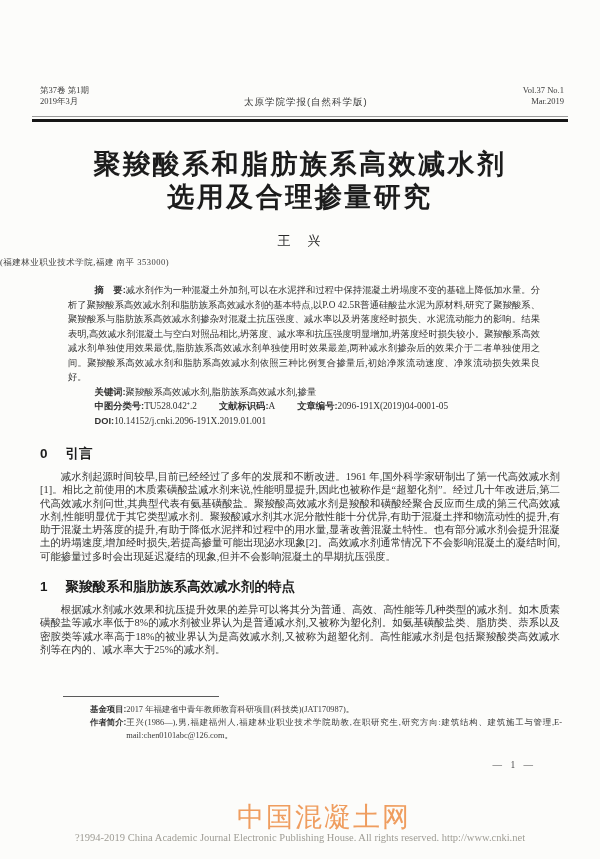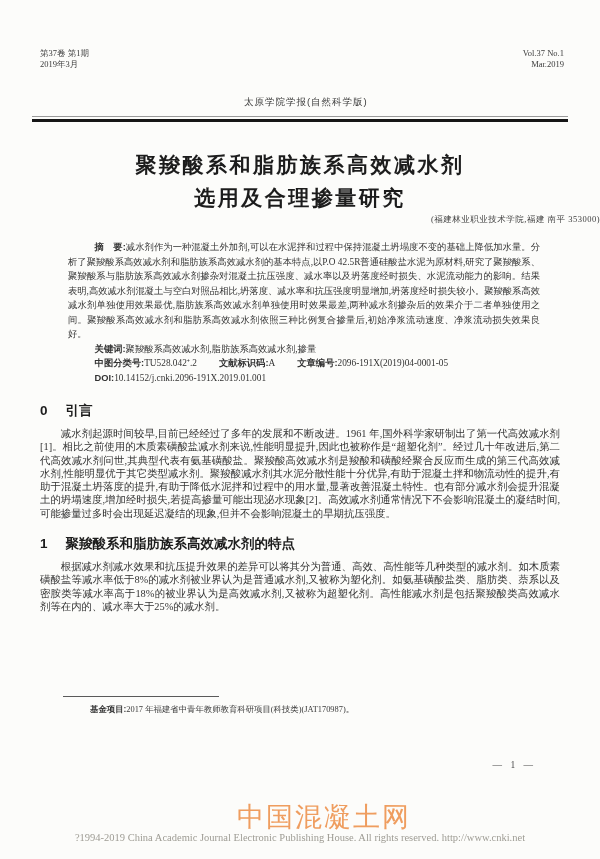--- a/index.html
+++ b/index.html
@@ -8,21 +8,21 @@
     position:relative;
     width:600px; height:859px;
     margin:0 auto;
     background:#fcfcfa;
     color:#2f2f2f;
     font-family:"Liberation Serif", serif;
     overflow:hidden;
   }
   
   .jheader {
-    display:flex; justify-content:space-between; align-items:flex-start;
+    display:flex; justify-content:space-between; align-items:flex-end;
     margin:48px 36px 0 40px;
     font-size:8.5px; line-height:11px; color:#3a3a3a;
   }
   .jheader .left  { text-align:left; }
   .jheader .right { text-align:right; }
   .jheader .center {
     font-size:9.5px; letter-spacing:1px;
     font-family:"Liberation Sans", sans-serif;
     margin-top:48px;
   }
@@ -34,29 +34,29 @@
   .rule-thick {
     margin:1px 32px 0 32px;
     height:3px; background:#161616;
   }
   
   .title {
     margin-top:26px;
     text-align:center;
     font-family:"Liberation Sans", sans-serif;
     font-weight:700;
-    font-size:21px; line-height:33px;
+    font-size:27px; line-height:33px;
     letter-spacing:2.5px; color:#1c1c1c;
   }
   .author {
     margin-top:18px; text-align:center;
     font-size:13px; letter-spacing:2px; color:#2a2a2a;
   }
   .affil {
-    text-align:right;
+    margin-top:7px; text-align:left;
     font-size:8.5px; color:#3c3c3c; letter-spacing:.5px;
   }
   
   .absblock {
     margin:14px 60px 0 68px;
     font-size:9.3px; line-height:14.5px;
     text-align:justify; color:#333;
   }
   .absblock p { text-indent:2em; }
   .lbl { font-weight:700; font-family:"Liberation Sans", sans-serif;padding-left:8px; }
@@ -121,20 +121,21 @@
       <div>Mar.2019</div>
     </div>
   </div>
   <div class="rule-double"></div>
   <div class="rule-thick"></div>
 
   <div class="title">
     <div>聚羧酸系和脂肪族系高效减水剂</div>
     <div>选用及合理掺量研究</div>
   </div>
+  <div class="author">王　兴</div>
   <div class="affil">(福建林业职业技术学院,福建 南平 353000)</div>
 
   <div class="absblock">
     <p><span class="lbl">摘　要:</span><span>减水剂作为一种混凝土外加剂,可以在水泥拌和过程中保持混凝土坍塌度不变的基础上降低加水量。分析了聚羧酸系高效减水剂和脂肪族系高效减水剂的基本特点,以P.O 42.5R普通硅酸盐水泥为原材料,研究了聚羧酸系、聚羧酸系与脂肪族系高效减水剂掺杂对混凝土抗压强度、减水率以及坍落度经时损失、水泥流动能力的影响。结果表明,高效减水剂混凝土与空白对照品相比,坍落度、减水率和抗压强度明显增加,坍落度经时损失较小。聚羧酸系高效减水剂单独使用效果最优,脂肪族系高效减水剂单独使用时效果最差,两种减水剂掺杂后的效果介于二者单独使用之间。聚羧酸系高效减水剂和脂肪系高效减水剂依照三种比例复合掺量后,初始净浆流动速度、净浆流动损失效果良好。</span></p>
     <p><span class="lbl">关键词:</span><span>聚羧酸系高效减水剂,脂肪族系高效减水剂,掺量</span></p>
     <p class="clc-line"><span class="pair"><span class="lbl">中图分类号:</span><span>TU528.042⁺.2</span></span><span class="pair"><span class="lbl">文献标识码:</span><span>A</span></span><span class="pair"><span class="lbl">文章编号:</span><span>2096-191X(2019)04-0001-05</span></span></p>
     <p><span class="lbl">DOI:</span><span>10.14152/j.cnki.2096-191X.2019.01.001</span></p>
   </div>
 
   <div class="body-col">
@@ -150,20 +151,24 @@
     <p class="body-par">根据减水剂减水效果和抗压提升效果的差异可以将其分为普通、高效、高性能等几种类型的减水剂。如木质素磺酸盐等减水率低于8%的减水剂被业界认为是普通减水剂,又被称为塑化剂。如氨基磺酸盐类、脂肪类、萘系以及密胺类等减水率高于18%的被业界认为是高效减水剂,又被称为超塑化剂。高性能减水剂是包括聚羧酸类高效减水剂等在内的、减水率大于25%的减水剂。</p>
 
   </div>
 
   <div class="footnote-rule"></div>
   <div class="footnotes">
     <div class="fn-row">
       <span class="lbl">基金项目:</span>
         <span class="fn-text">2017 年福建省中青年教师教育科研项目(科技类)(JAT170987)。</span>
     </div>
+    <div class="fn-row">
+      <span class="lbl">作者简介:</span>
+        <span class="fn-text">王兴(1986—),男,福建福州人,福建林业职业技术学院助教,在职研究生,研究方向:建筑结构、建筑施工与管理,E-mail:chen0101abc@126.com。</span>
+    </div>
   </div>
 
   <div class="page-num">— 1 —</div>
 
   <div class="watermark" style="color: rgb(239, 157, 95);">中国混凝土网</div>
   <div class="copyright" style="color: rgb(158, 156, 148);">?1994-2019 China Academic Journal Electronic Publishing House. All rights reserved.    http://www.cnki.net</div>
 
 </div>
 
 </body></html>

